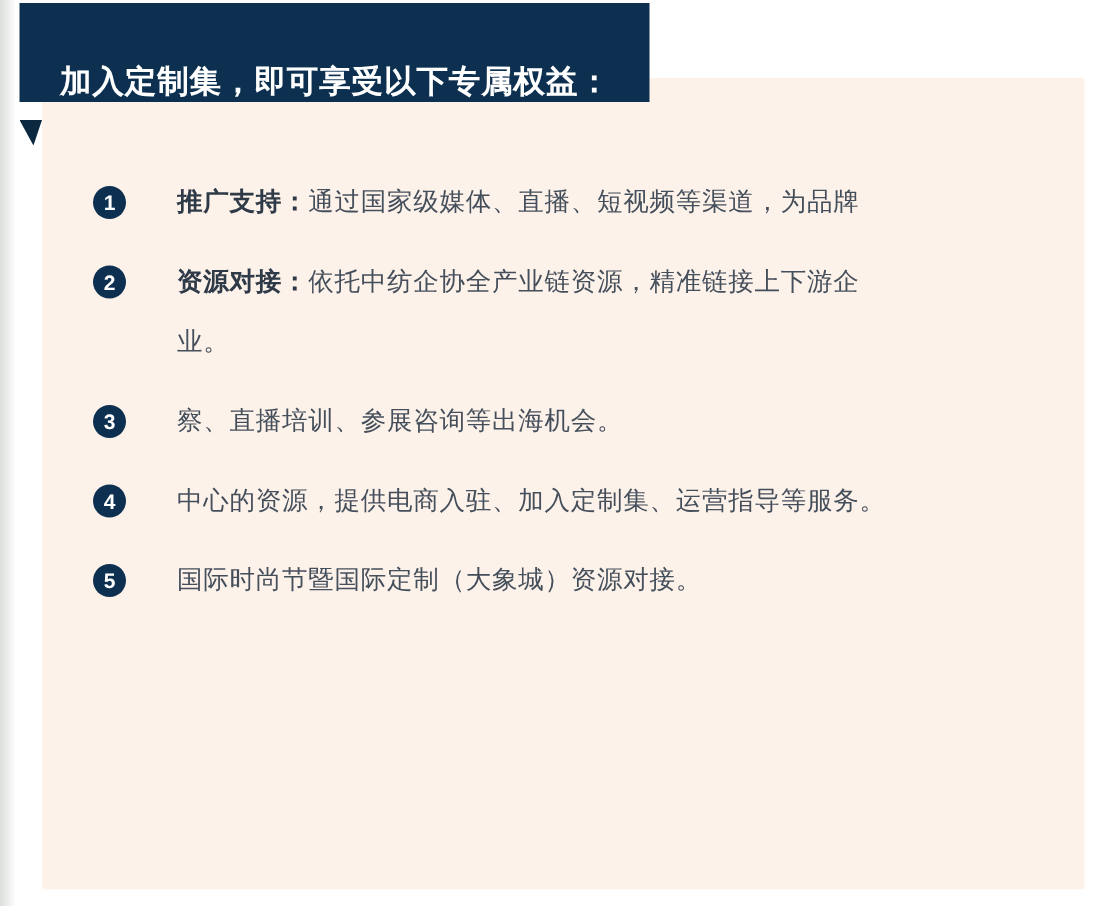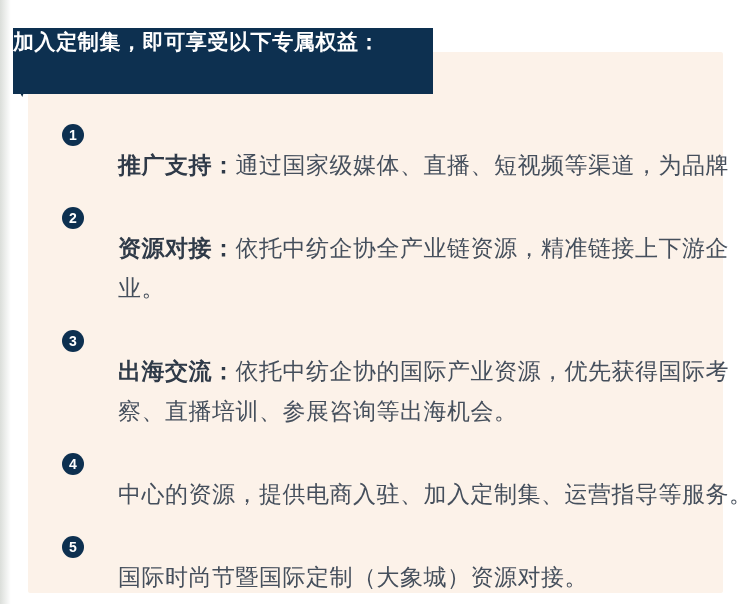--- a/index.html
+++ b/index.html
@@ -25,26 +25,27 @@
     left: 28px; top: 52px;
     width: 695px; height: 541px;
     background: #fcf2e9;
     box-sizing: border-box;
     padding: 63px 28px 0 34px;
     border-radius: 2px;
     z-index: 1;
   }
   .banner {
     position: absolute;
-    left: 13px; top: 28px;
+    left: 13px; top: 2px;
     width: 420px; height: 66px;
     background: #0d3050;
     box-sizing: border-box;
     display: flex;
-    align-items: flex-start;
+    align-items: flex-end;
+    padding-left: 27px;
     z-index: 3;
   }
   .banner-title {
     color: #ffffff;
     font-size: 21px;
     font-weight: bold;
     letter-spacing: 0.6px;
     white-space: nowrap;
   }
   .banner-fold {
@@ -67,26 +68,25 @@
     border-radius: 50%;
     background: #0d3050;
     color: #ffffff;
     font-size: 14px;
     font-weight: bold;
     display: flex;
     align-items: center;
     justify-content: center;
   }
   .item-text {
-    font-size: 23px;
+    font-size: 17px;
     line-height: 40px;
     color: #454f5c;
     letter-spacing: 0.5px;
     width: 582px;
-    margin-top: 30px;
   }
   .item-line {
     white-space: nowrap;
   }
   .item-title {
     font-weight: bold;
     color: #2f3a48;
   }
 </style>
 </head>
@@ -107,21 +107,20 @@
     <div class="badge">2</div>
     <div class="item-text">
       <div class="item-line"><span class="item-title">资源对接：</span><span>依托中纺企协全产业链资源，精准链接上下游企</span></div>
       <div class="item-line">业。</div>
     </div>
   </div>
 
   <div class="benefit-item">
     <div class="badge">3</div>
     <div class="item-text">
-      <div class="item-line"><span class="item-title">出海交流：</span><span>依托中纺企协的国际产业资源，优先获得国际考</span></div>
       <div class="item-line">察、直播培训、参展咨询等出海机会。</div>
     </div>
   </div>
 
   <div class="benefit-item">
     <div class="badge">4</div>
     <div class="item-text">
       <div class="item-line">中心的资源，提供电商入驻、加入定制集、运营指导等服务。</div>
     </div>
   </div>

